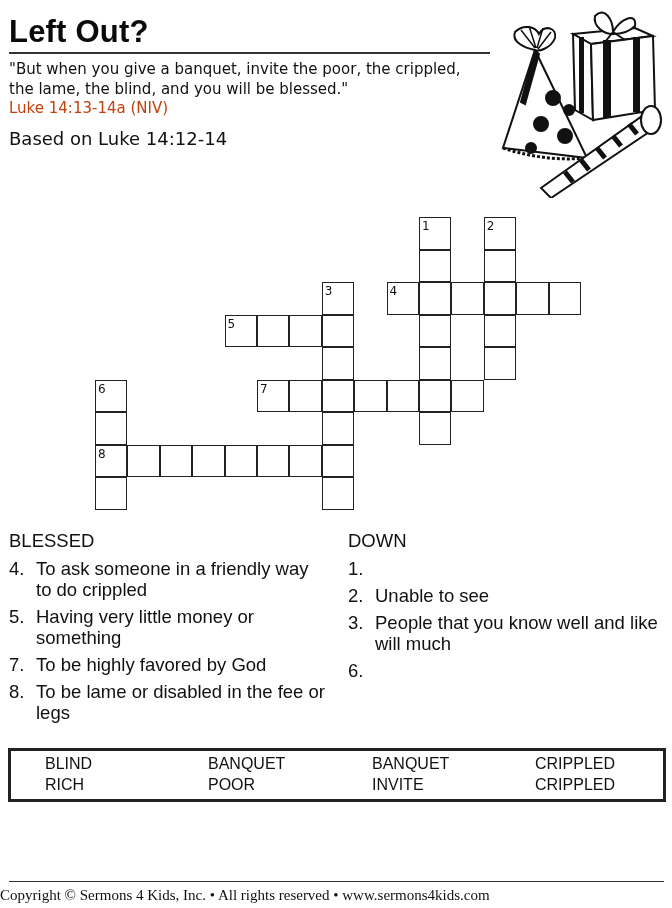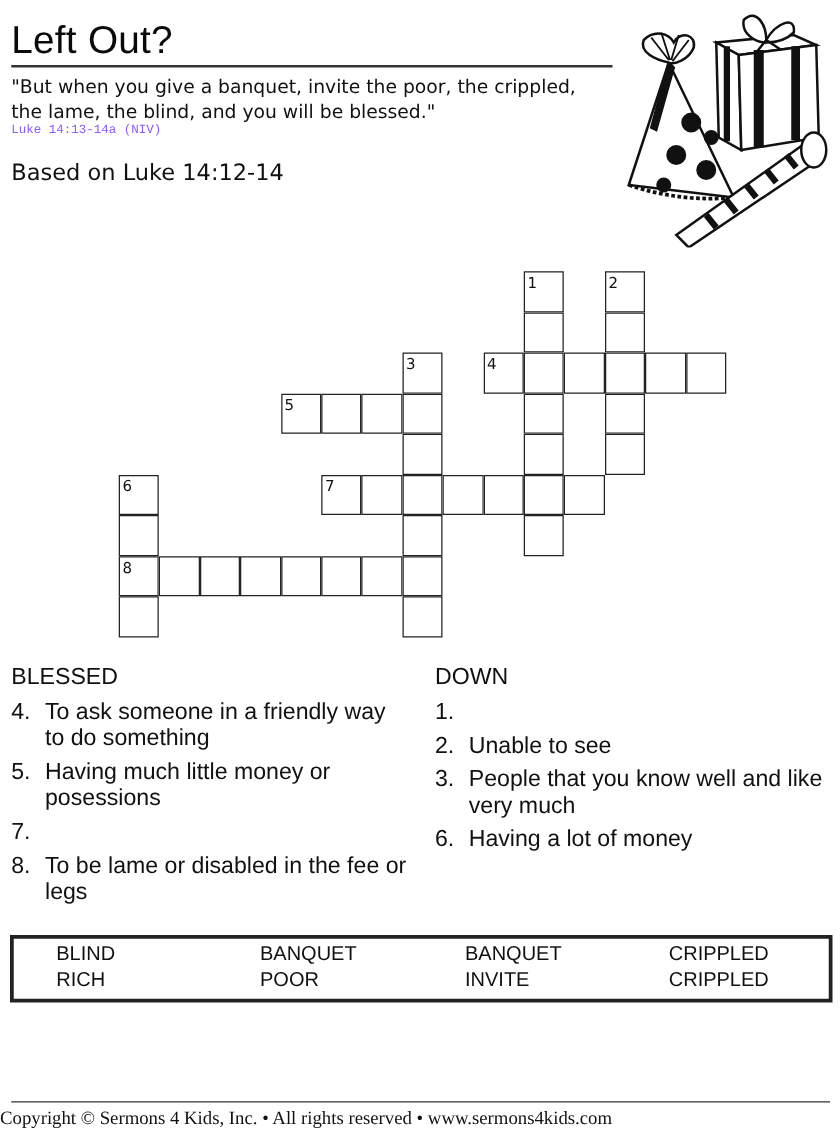--- a/index.html
+++ b/index.html
@@ -1,20 +1,20 @@
 <!DOCTYPE html>
 <html><head>
 <meta charset="utf-8">
 <style>
   html, body { margin:0; padding:0; background:#fff; }
   body { width:672px; height:908px; position:relative; overflow:hidden; color:#111; font-family:"DejaVu Sans", sans-serif; }
-  .title { position:absolute; left:9px; top:14px; font-family:"Liberation Sans", sans-serif; font-weight:normal; font-size:31px; letter-spacing:0.2px; color:#0a0a0a; margin:0; }
+  .title { position:absolute; left:9px; top:14px; font-family:"Liberation Sans", sans-serif; font-weight:bold; font-size:31px; letter-spacing:0.2px; color:#0a0a0a; margin:0; }
   .title-rule { position:absolute; left:9px; top:52px; width:481px; height:2px; background:#333; }
   .quote { position:absolute; left:9px; top:59px; width:480px; font-size:15px; line-height:20px; color:#111; }
-  .ref { position:absolute; left:9px; top:99px; font-size:10px; color:#8b5cf6;font-family:Liberation Mono, monospace; }
+  .ref { position:absolute; left:9px; top:99px; font-size:15px; color:#c2410c; }
   .based { position:absolute; left:9px; top:128px; font-size:18px; color:#111; }
   .art { position:absolute; left:495px; top:2px; width:172px; height:196px; }
   .grid { position:absolute; left:0; top:0; width:672px; height:520px; pointer-events:none; }
   .cell { position:absolute; width:32.4px; height:32.5px; box-sizing:border-box; border:1.3px solid #222; background:#fff; pointer-events:auto; }
   .cell .num { position:absolute; left:2px; top:1px; font-size:12px; font-family:"DejaVu Sans", sans-serif; color:#111; }
   .clues { position:absolute; top:530px; font-family:"Liberation Sans", sans-serif; font-size:18.5px; color:#111; }
   .clues h3 { margin:0 0 6px 0; font-weight:normal; font-size:18.5px; }
   .clue { display:flex; line-height:21px; margin-bottom:6px; }
   .clue .n { width:27px; flex:none; }
   .across { left:9px; width:320px; }
@@ -123,51 +123,51 @@
     <div class="cell" style="left: 192.2px; top: 444.5px;"></div>
     <div class="cell" style="left: 224.6px; top: 444.5px;"></div>
     <div class="cell" style="left: 257px; top: 444.5px;"></div>
     <div class="cell" style="left: 289.4px; top: 444.5px;"></div>
   </div>
 
 <div class="clues across">
   <h3>BLESSED</h3>
   <div class="clue">
       <span class="n">4.</span>
-      <span>To ask someone in a friendly way to do something</span>
+      <span>To ask someone in a friendly way to do crippled</span>
     </div>
   <div class="clue">
       <span class="n">5.</span>
-      <span>Having much little money or posessions</span>
+      <span>Having very little money or something</span>
     </div>
   <div class="clue">
       <span class="n">7.</span>
+      <span>To be highly favored by God</span>
     </div>
   <div class="clue">
       <span class="n">8.</span>
       <span>To be lame or disabled in the fee or legs</span>
     </div>
 </div>
 
 <div class="clues down">
   <h3>DOWN</h3>
   <div class="clue">
       <span class="n">1.</span>
     </div>
   <div class="clue">
       <span class="n">2.</span>
       <span>Unable to see</span>
     </div>
   <div class="clue">
       <span class="n">3.</span>
-      <span>People that you know well and like very much</span>
+      <span>People that you know well and like will much</span>
     </div>
   <div class="clue">
       <span class="n">6.</span>
-      <span>Having a lot of money</span>
     </div>
 </div>
 
 <div class="wordbank">
   <span class="wb-word" style="left:34px;top:4px">BLIND</span>
   <span class="wb-word" style="left:197px;top:4px">BANQUET</span>
   <span class="wb-word" style="left:361px;top:4px">BANQUET</span>
   <span class="wb-word" style="left:524px;top:4px">CRIPPLED</span>
   <span class="wb-word" style="left:34px;top:25px">RICH</span>
   <span class="wb-word" style="left:197px;top:25px">POOR</span>

